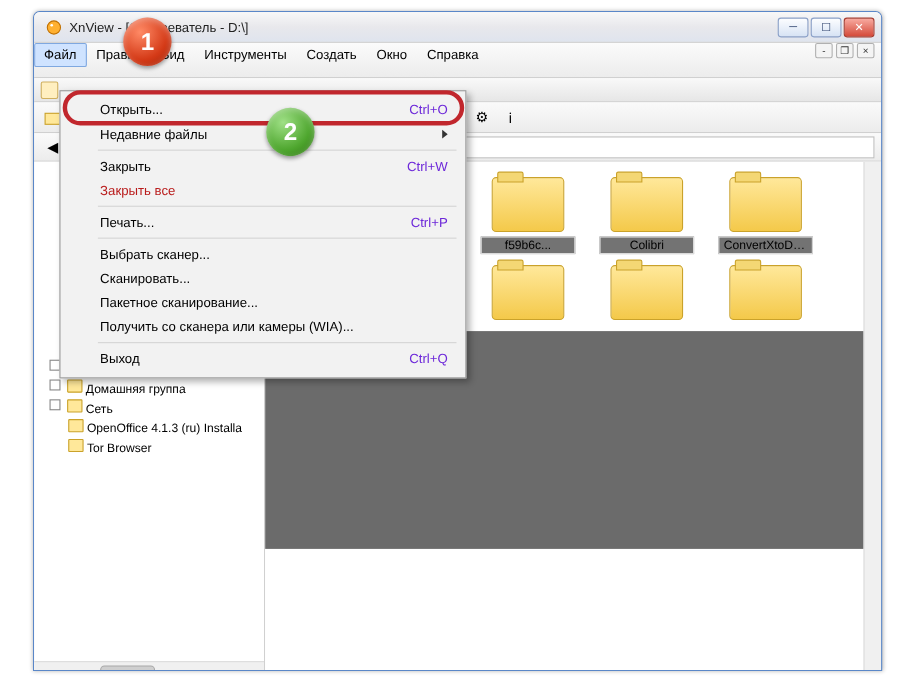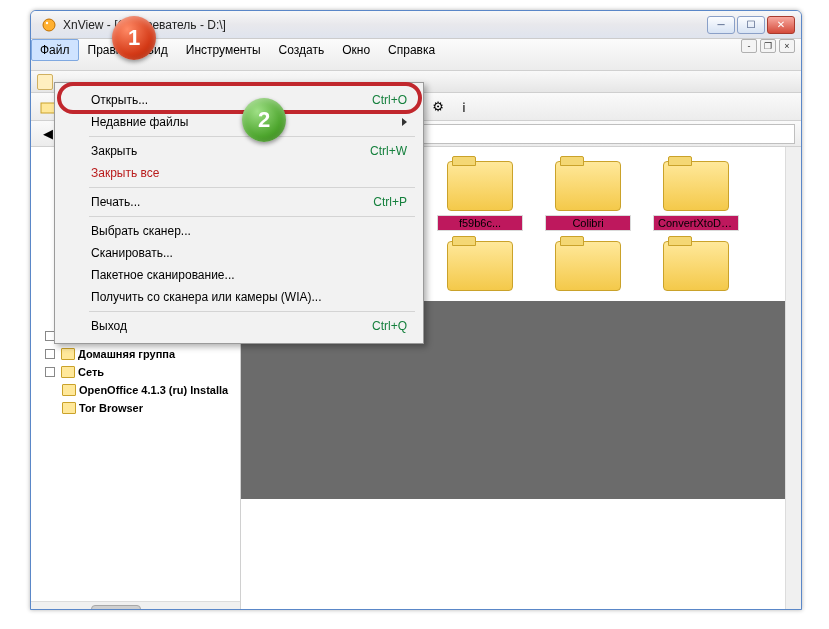--- a/index.html
+++ b/index.html
@@ -19,40 +19,40 @@
   .tabbar { height:22px; background:linear-gradient(#f9f9f9,#e6e6e6); border-bottom:1px solid #cfcfcf; display:flex; align-items:center; font-size:11px; padding-left:6px; gap:4px;}
   .tabbar .tab-icon{ width:16px; height:16px; background:#ffefc0; border:1px solid #d0b060; border-radius:2px;}
   .toolbar { height:28px; background:linear-gradient(#fafafa,#ececec); border-bottom:1px solid #d0d0d0; display:flex; align-items:center; padding:0 6px; gap:4px;}
   .tool-btn { width:22px; height:22px; border:1px solid transparent; display:flex; align-items:center; justify-content:center; border-radius:3px; font-size:13px;}
   .sep { width:1px; height:20px; background:#d0d0d0; margin:0 4px;}
   .navbar { height:26px; background:linear-gradient(#fafafa,#ececec); border-bottom:1px solid #d0d0d0; display:flex; align-items:center; padding:0 6px; gap:4px;}
   .nav-path { flex:1; height:20px; border:1px solid #bfbfbf; background:#fff; font-size:12px; padding:2px 6px; display:flex; align-items:center;}
   .body { display:flex; height:470px; }
   .tree { width:210px; border-right:1px solid #d0d0d0; background:#fff; font-size:11px; overflow:hidden; position:relative;}
   .tree ul{ list-style:none; margin:0; padding:0 0 0 14px;}
-  .tree li{ white-space:nowrap; line-height:18px; display:flex; align-items:center; gap:3px;font-weight:bold;}
+  .tree li{ white-space:nowrap; line-height:18px; display:flex; gap:3px;}
   .tree li::before{ content:""; width:8px; height:8px; border:1px solid #888; display:inline-block; font-size:8px; line-height:6px; text-align:center; margin-right:3px; color:#444; }
   .tree li.leaf::before{ border:none; width:11px;}
   .tree .ticon{ width:14px; height:12px; display:inline-block; background:#ffe89a; border:1px solid #caa22a; border-radius:1px;}
   .grid { flex:1; background:#fff; position:relative; overflow:hidden;}
   .folders { display:flex; flex-wrap:wrap; gap:22px 22px; padding:14px 0 10px 16px; }
   .folder { width:86px; display:flex; flex-direction:column; align-items:center; gap:4px;}
   .folder .ficon{ width:66px; height:50px; background:linear-gradient(#ffe89a,#f4c94a); border:1px solid #caa22a; border-radius:4px; position:relative;}
   .folder .ficon::before{content:""; position:absolute; left:4px; top:-6px; width:22px; height:8px; background:#f4d774; border:1px solid #caa22a; border-radius:2px 2px 0 0;}
-  .folder .label{ font-size:11px; background:#be185d; padding:1px 4px; width:86px; text-align:center; border:1px solid #dadada; white-space:nowrap; overflow:hidden; text-overflow:ellipsis;}
+  .folder .label{ font-size:11px; background:#737373; padding:1px 4px; width:86px; text-align:center; border:1px solid #dadada; white-space:nowrap; overflow:hidden; text-overflow:ellipsis;}
   .preview { height:198px; background:#6b6b6b; }
   .status { height:20px; border-top:1px solid #d0d0d0; background:#f4f4f4; display:flex; align-items:center; font-size:11px; padding:0 6px; gap:10px;}
   .hscroll { position:absolute; bottom:0; left:0; right:0; height:16px; background:#f0f0f0; border-top:1px solid #dcdcdc; display:flex; align-items:center;}
   .hscroll .thumb{ height:10px; width:50px; background:#cfcfcf; border:1px solid #a8a8a8; border-radius:4px; margin-left:60px;}
   .vscroll { position:absolute; top:0; right:0; bottom:0; width:16px; background:#f0f0f0; border-left:1px solid #dcdcdc;}
 
   .dropdown { position:absolute; left:54px; top:82px; width:370px; background:#f2f2f2; border:1px solid #9a9a9a; box-shadow:3px 3px 6px rgba(0,0,0,.3); z-index:50; font-size:12px; padding:6px;}
   .dropdown .row{ display:flex; align-items:center; height:22px; padding:0 10px 0 30px; position:relative;}
   .dropdown .row.sub::after{ content:""; position:absolute; right:10px; top:7px; border-left:5px solid #333; border-top:4px solid transparent; border-bottom:4px solid transparent;}
-  .dropdown .row .sc{ margin-left:auto; color:#15803d;}
+  .dropdown .row .sc{ margin-left:auto; color:#6d28d9;}
   .dropdown .row.disabled{ color:#b91c1c;}
   .dropdown hr{ border:none; border-top:1px solid #d4d4d4; margin:3px 2px 3px 28px;}
 
   .highlight-box{ position:absolute; border:4px solid #c1272d; border-radius:18px; pointer-events:none; z-index:60;}
   .callout{ position:absolute; width:44px; height:44px; border-radius:50%; z-index:70; display:flex; align-items:center; justify-content:center; color:#fff; font-size:22px; font-weight:bold; box-shadow:0 2px 4px rgba(0,0,0,.4), inset 0 2px 6px rgba(255,255,255,.4);}
   .callout.red{ background:radial-gradient(circle at 35% 30%, #ff8a66, #d43a17 60%, #9a2208);}
   .callout.green{ background:radial-gradient(circle at 35% 30%, #9fe086, #4ea62e 60%, #2c6f12);}
 </style>
 </head>
 <body>

